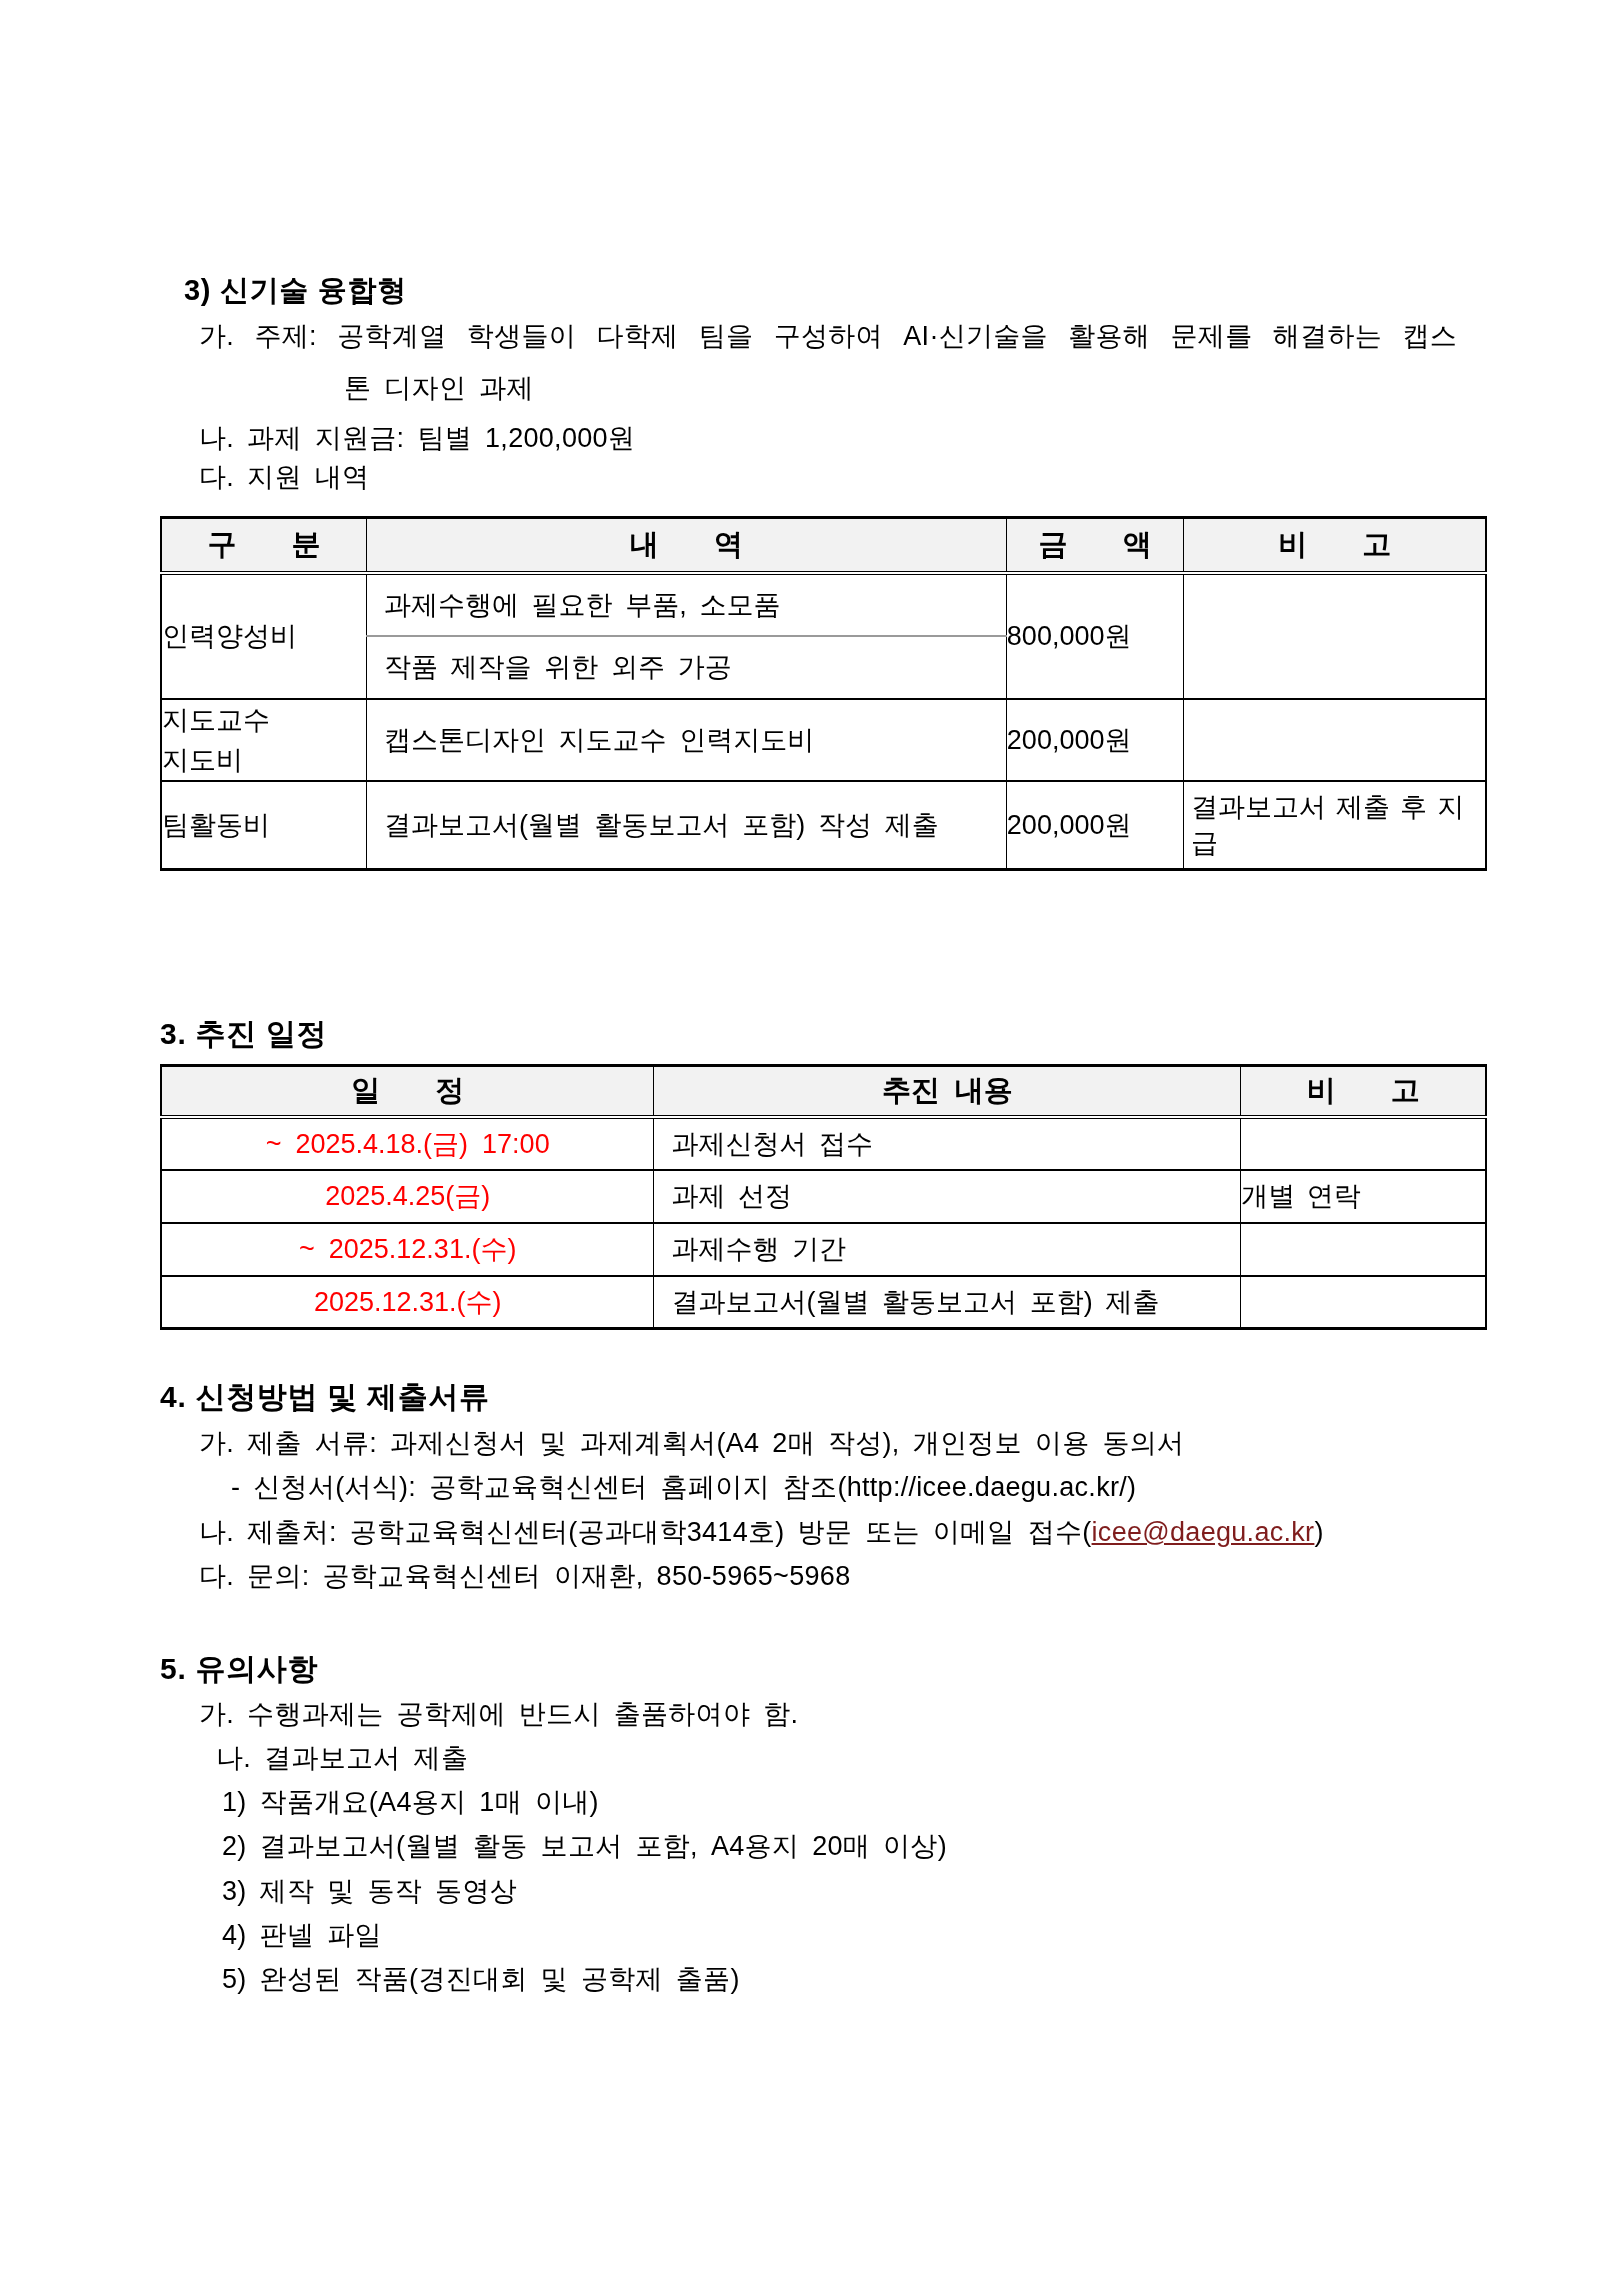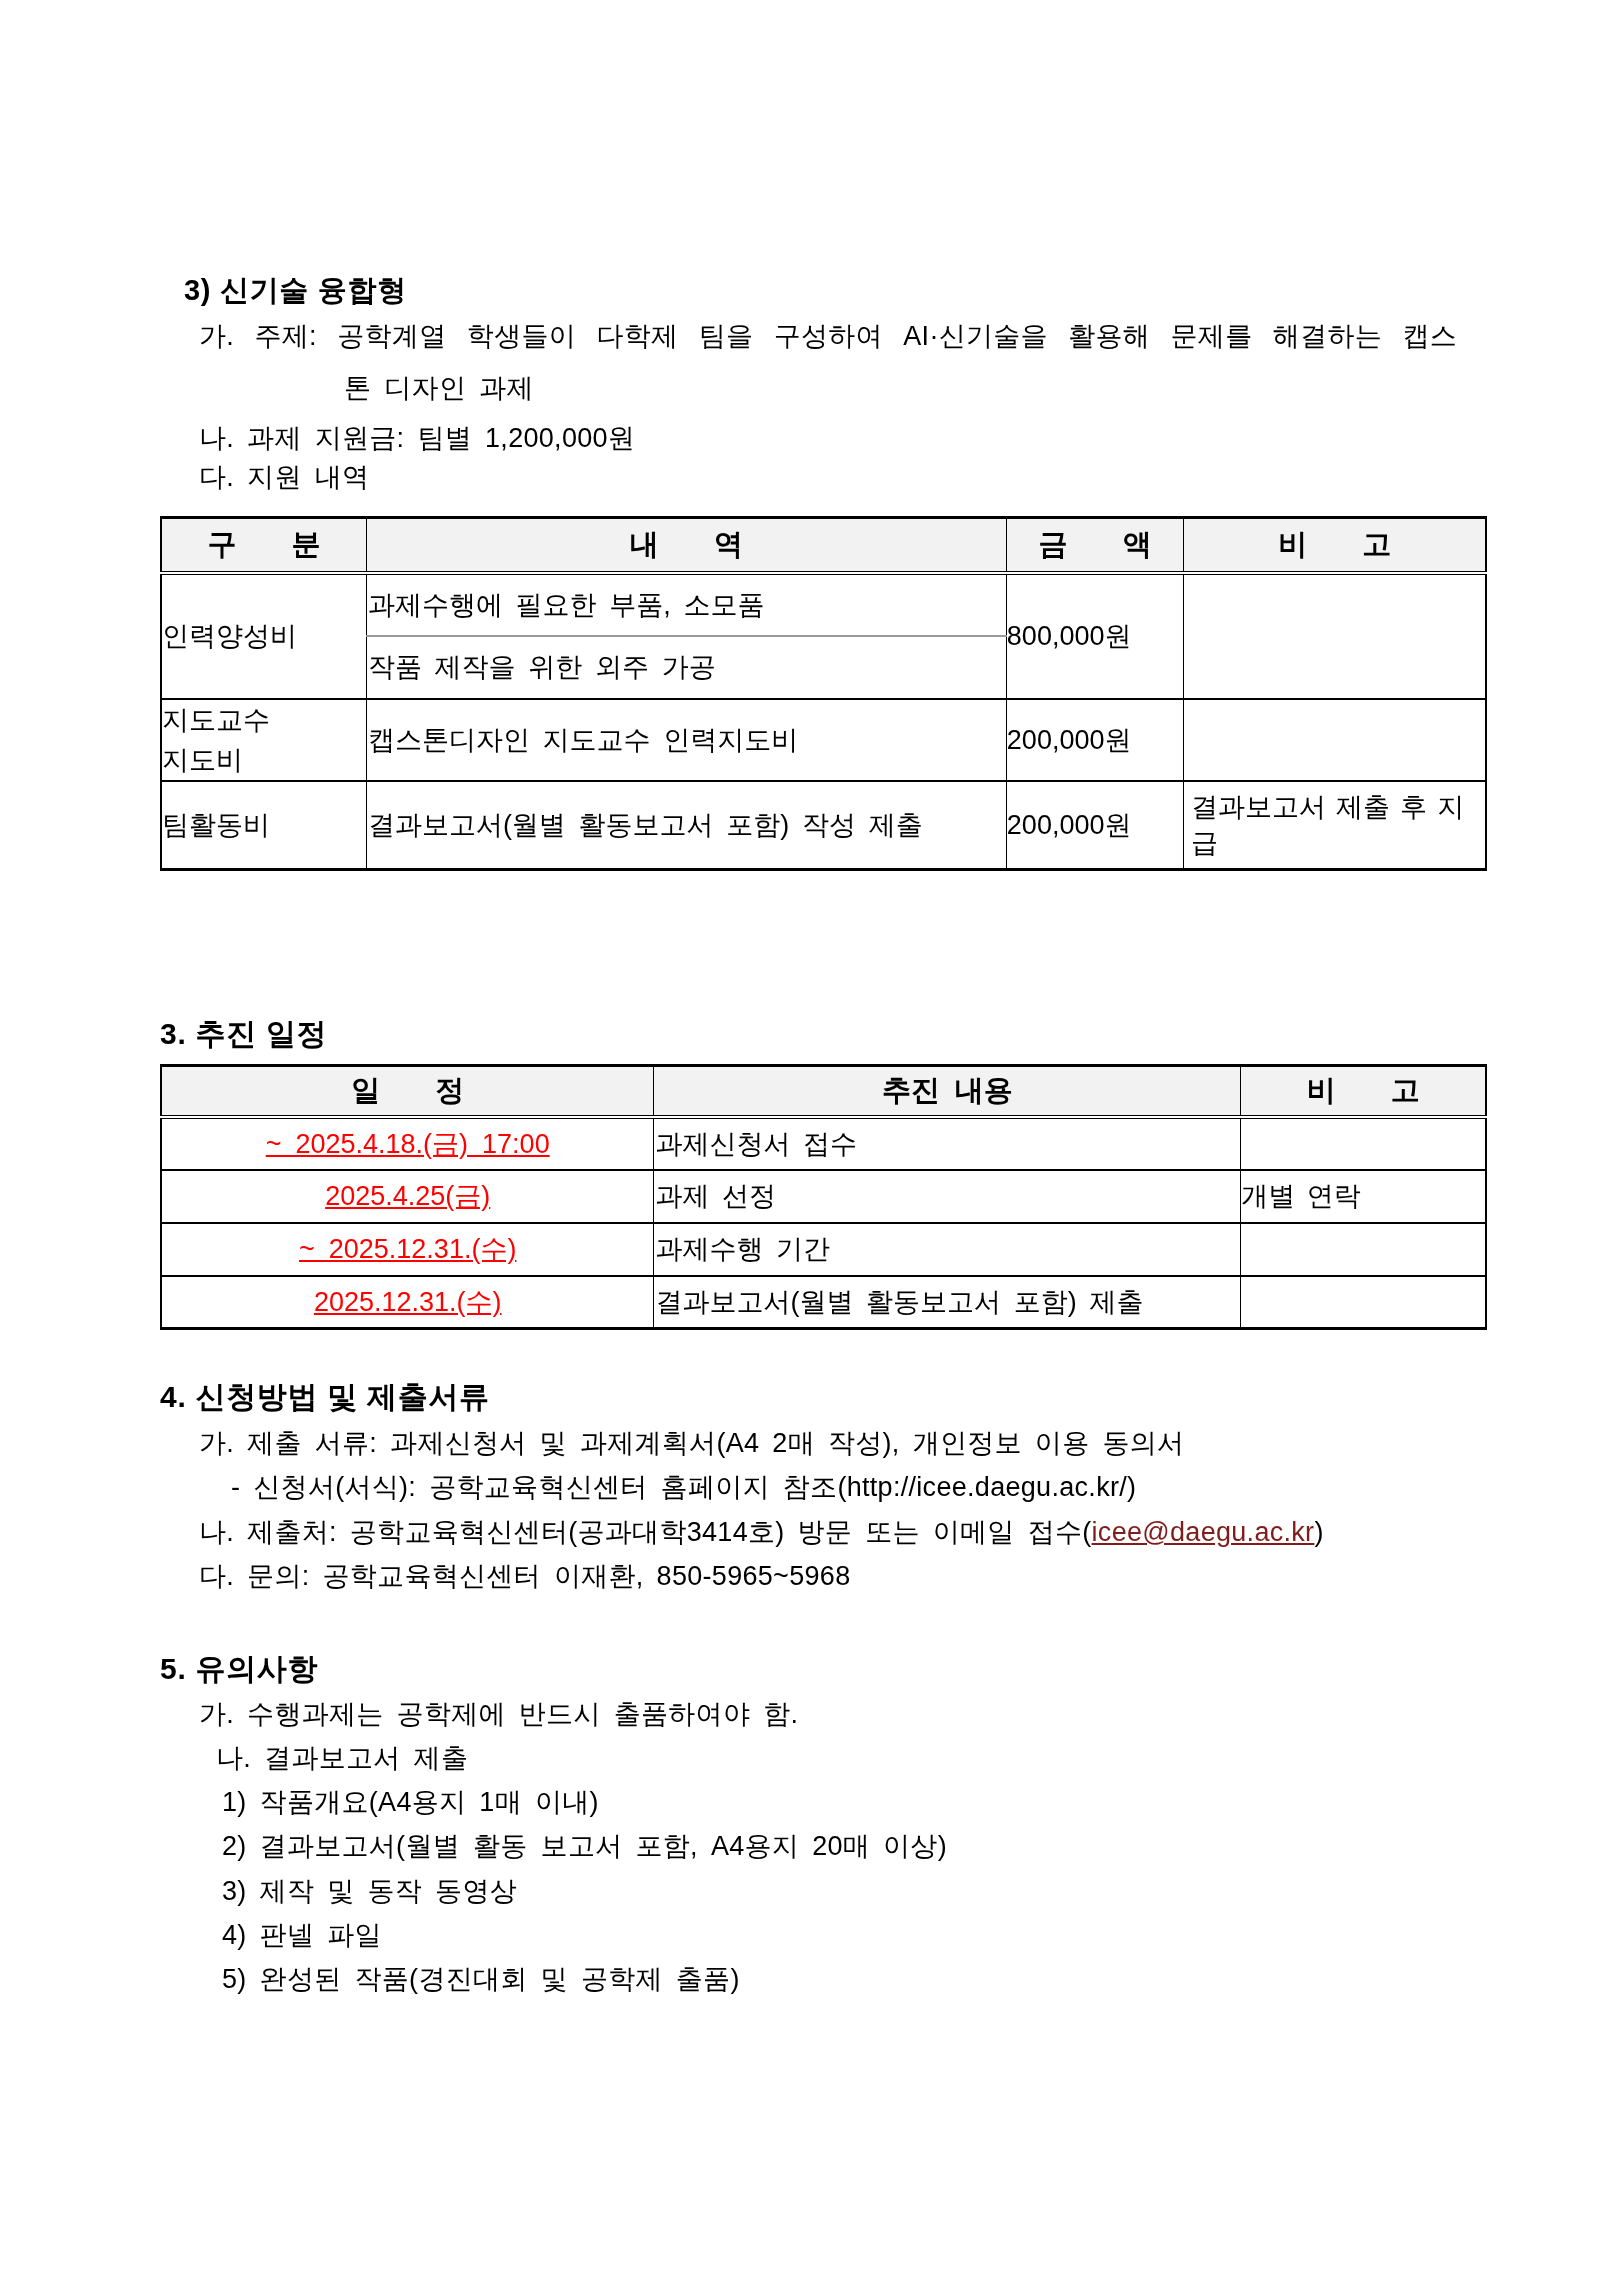--- a/index.html
+++ b/index.html
@@ -26,23 +26,23 @@
   th, td { border:1.3px solid #000; padding:0; vertical-align:middle; overflow:hidden; }
   thead th {
     background:#F2F2F2;
     border-bottom:4.6px double #000;
     font-weight:bold; font-size:29px;
     text-align:center;
   }
   .spread { word-spacing:47px; }
   .hdr-normal { word-spacing:6.5px; }
   td.center { word-spacing:3.9px; }
-  td.detail { text-align:left; padding-left:1px; word-spacing:5.2px; }
+  td.detail { text-align:left; padding-left:17px; word-spacing:5.2px; }
   td.note-text { text-align:left; padding-left:6.5px; word-spacing:2.6px; letter-spacing:0; }
-  td.date-cell { text-align:center; color:#FF0000; word-spacing:6.5px;text-decoration:underline; }
+  td.date-cell { text-align:center; color:#FF0000; word-spacing:6.5px; }
   .cat-two-line div { line-height:40px; }
 
   .h-hdr  { height:55px; }
   .h-sub  { height:63px; }
   .h-r2   { height:82px; }
   .h-r3   { height:89px; }
   tr.sep td { border-top:2px solid #000; }
   td.gray-split { border-bottom:2px solid #9a9a9a; }
 
   .h-hdr2 { height:51px; }

